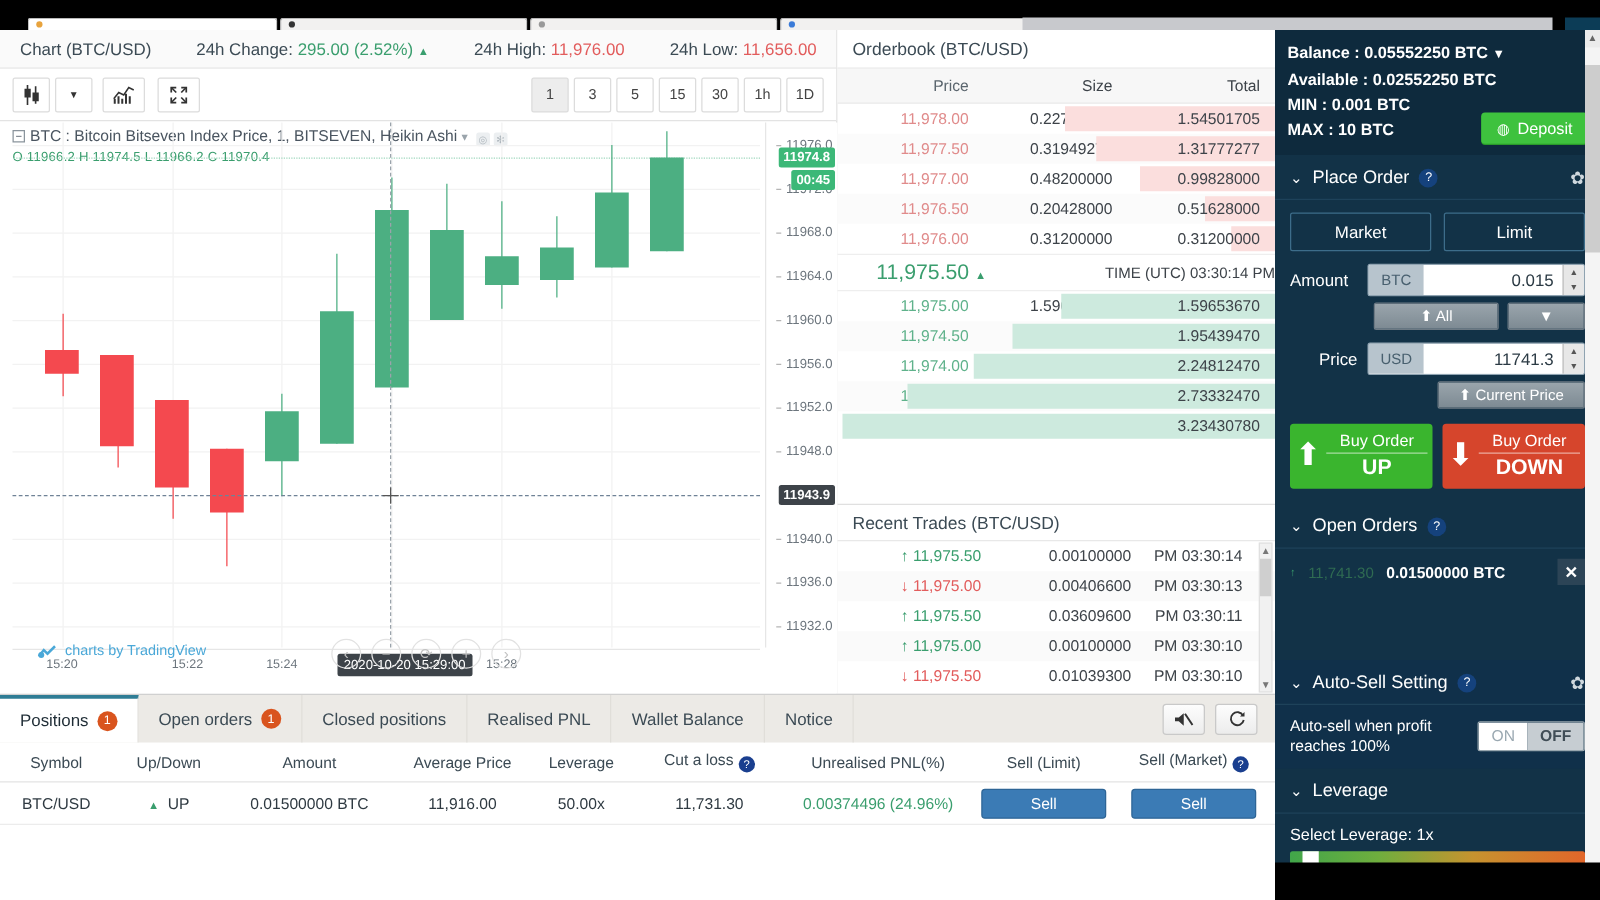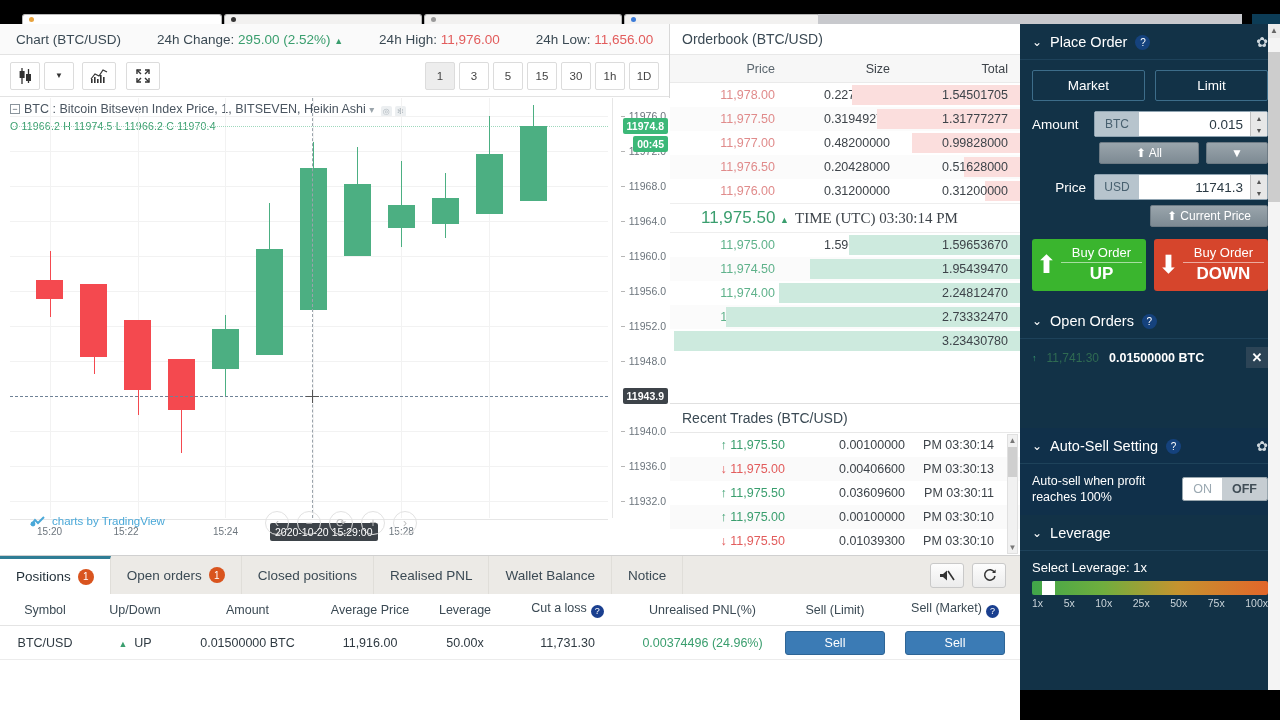--- a/index.html
+++ b/index.html
@@ -83,21 +83,21 @@
   .ob-row.alt { background:#fbfbfb; }
   .ob-ask .ob-c1 { color:#e08b8b; }
   .ob-bid .ob-c1 { color:#5fb28b; }
   .ob-c2 { color:#3d4349; }
   .depth { position:absolute; right:0; top:2px; height:20px; }
   .depth.ask { background:#fbdedd; }
   .depth.bid { background:#cdeade; }
   .ob-c3 { position:relative; z-index:2; color:#3d4349;}
   .ob-mid { height:30px; display:flex; align-items:center; border-top:1px solid #eee; border-bottom:1px solid #eee;}
   .ob-mid-price { width:125px; text-align:right; padding-right:6px; font-size:17px; color:#3a9e6e;}
-  .ob-mid-time { flex:1; text-align:left; font-size:15px; color:#3d4349;font-family:Liberation Serif, serif;}
+  .ob-mid-time { flex:1; text-align:right; font-size:12px; color:#3d4349;}
 
   .rtpane { position:absolute; left:0; top:379px; width:350px; height:152px; background:#fff; border-top:1px solid #e0e0e0;}
   .rt-title { height:29px; display:flex; align-items:center; padding-left:12px; font-size:14px; color:#3b4a54; border-bottom:1px solid #e8e8e8;}
   .rt-row { height:24px; display:flex; align-items:center; font-size:12.5px; }
   .rt-row.alt { background:#fafafa; }
   .rt-c1 { width:125px; text-align:right; padding-right:10px;}
   .rt-c2 { width:120px; text-align:right; padding-right:10px; color:#3d4349;}
   .rt-c3 { flex:1; text-align:right; padding-right:26px; color:#3d4349;}
   .arrow-u { color:#3a9e6e; }
   .arrow-d { color:#e25c5c; }
@@ -321,21 +321,21 @@
               <div class="ptick" style="top: 262.5px;"><span class="dash"></span>11948.0</div>
               <div class="ptick" style="top: 332.5px;"><span class="dash"></span>11940.0</div>
               <div class="ptick" style="top: 367.5px;"><span class="dash"></span>11936.0</div>
               <div class="ptick" style="top: 402.5px;"><span class="dash"></span>11932.0</div>
               <div class="pbadge cd" style="top: 28px;">11974.8</div>
               <div class="pbadge cd" style="top: 46px;">00:45</div>
               <div class="pbadge dark" style="top: 298.375px;">11943.9</div>
             </div>
           <div class="time-axis" id="time-axis">
               <div class="ttick" style="left: 39.5735px;">15:20</div>
-              <div class="ttick" style="left: 116px;">15:22</div>
+              <div class="ttick" style="left: 140px;">15:22</div>
               <div class="ttick" style="left: 215.456px;">15:24</div>
               <div class="ttick" style="left: 303.397px;">15:26</div>
               <div class="ttick" style="left: 391.338px;">15:28</div>
               <div class="tstamp" style="left: 260px; top: 3px;">2020-10-20 15:29:00</div>
             </div>
 
           <div class="tv-logo">
             <svg width="16" height="11" viewBox="0 0 16 11">
                 <path d="M1 9 L5 4 L8 7 L14 1" stroke="#4aa8d8" stroke-width="2" fill="none"></path>
                 <circle cx="3" cy="8" r="2.4" fill="#4aa8d8"></circle>
@@ -528,20 +528,30 @@
               <div class="sellbtn">Sell</div>
             </div>
           <div class="c-sm">
               <div class="sellbtn">Sell</div>
             </div>
         </div>
       </div>
     </div>
 
     <div class="sidecol">
+      <div class="bal">
+        <div class="bal-line"><span>Balance : 0.05552250 BTC</span> <span style="font-size:10px">▼</span></div>
+        <div class="bal-line">Available : 0.02552250 BTC</div>
+        <div class="bal-line">MIN : 0.001 BTC</div>
+        <div class="bal-line">MAX : 10 BTC</div>
+        <div class="deposit">
+          <span style="font-size:12px">◍</span>
+            <span>Deposit</span>
+        </div>
+      </div>
 
       <div class="sec-head">
         <span class="chev">⌄</span>
         <span>Place Order</span>
         <span class="qmark">?</span>
         <span class="gear">✿</span>
       </div>
 
       <div class="seg">
         <div class="segbtn">Market</div>

